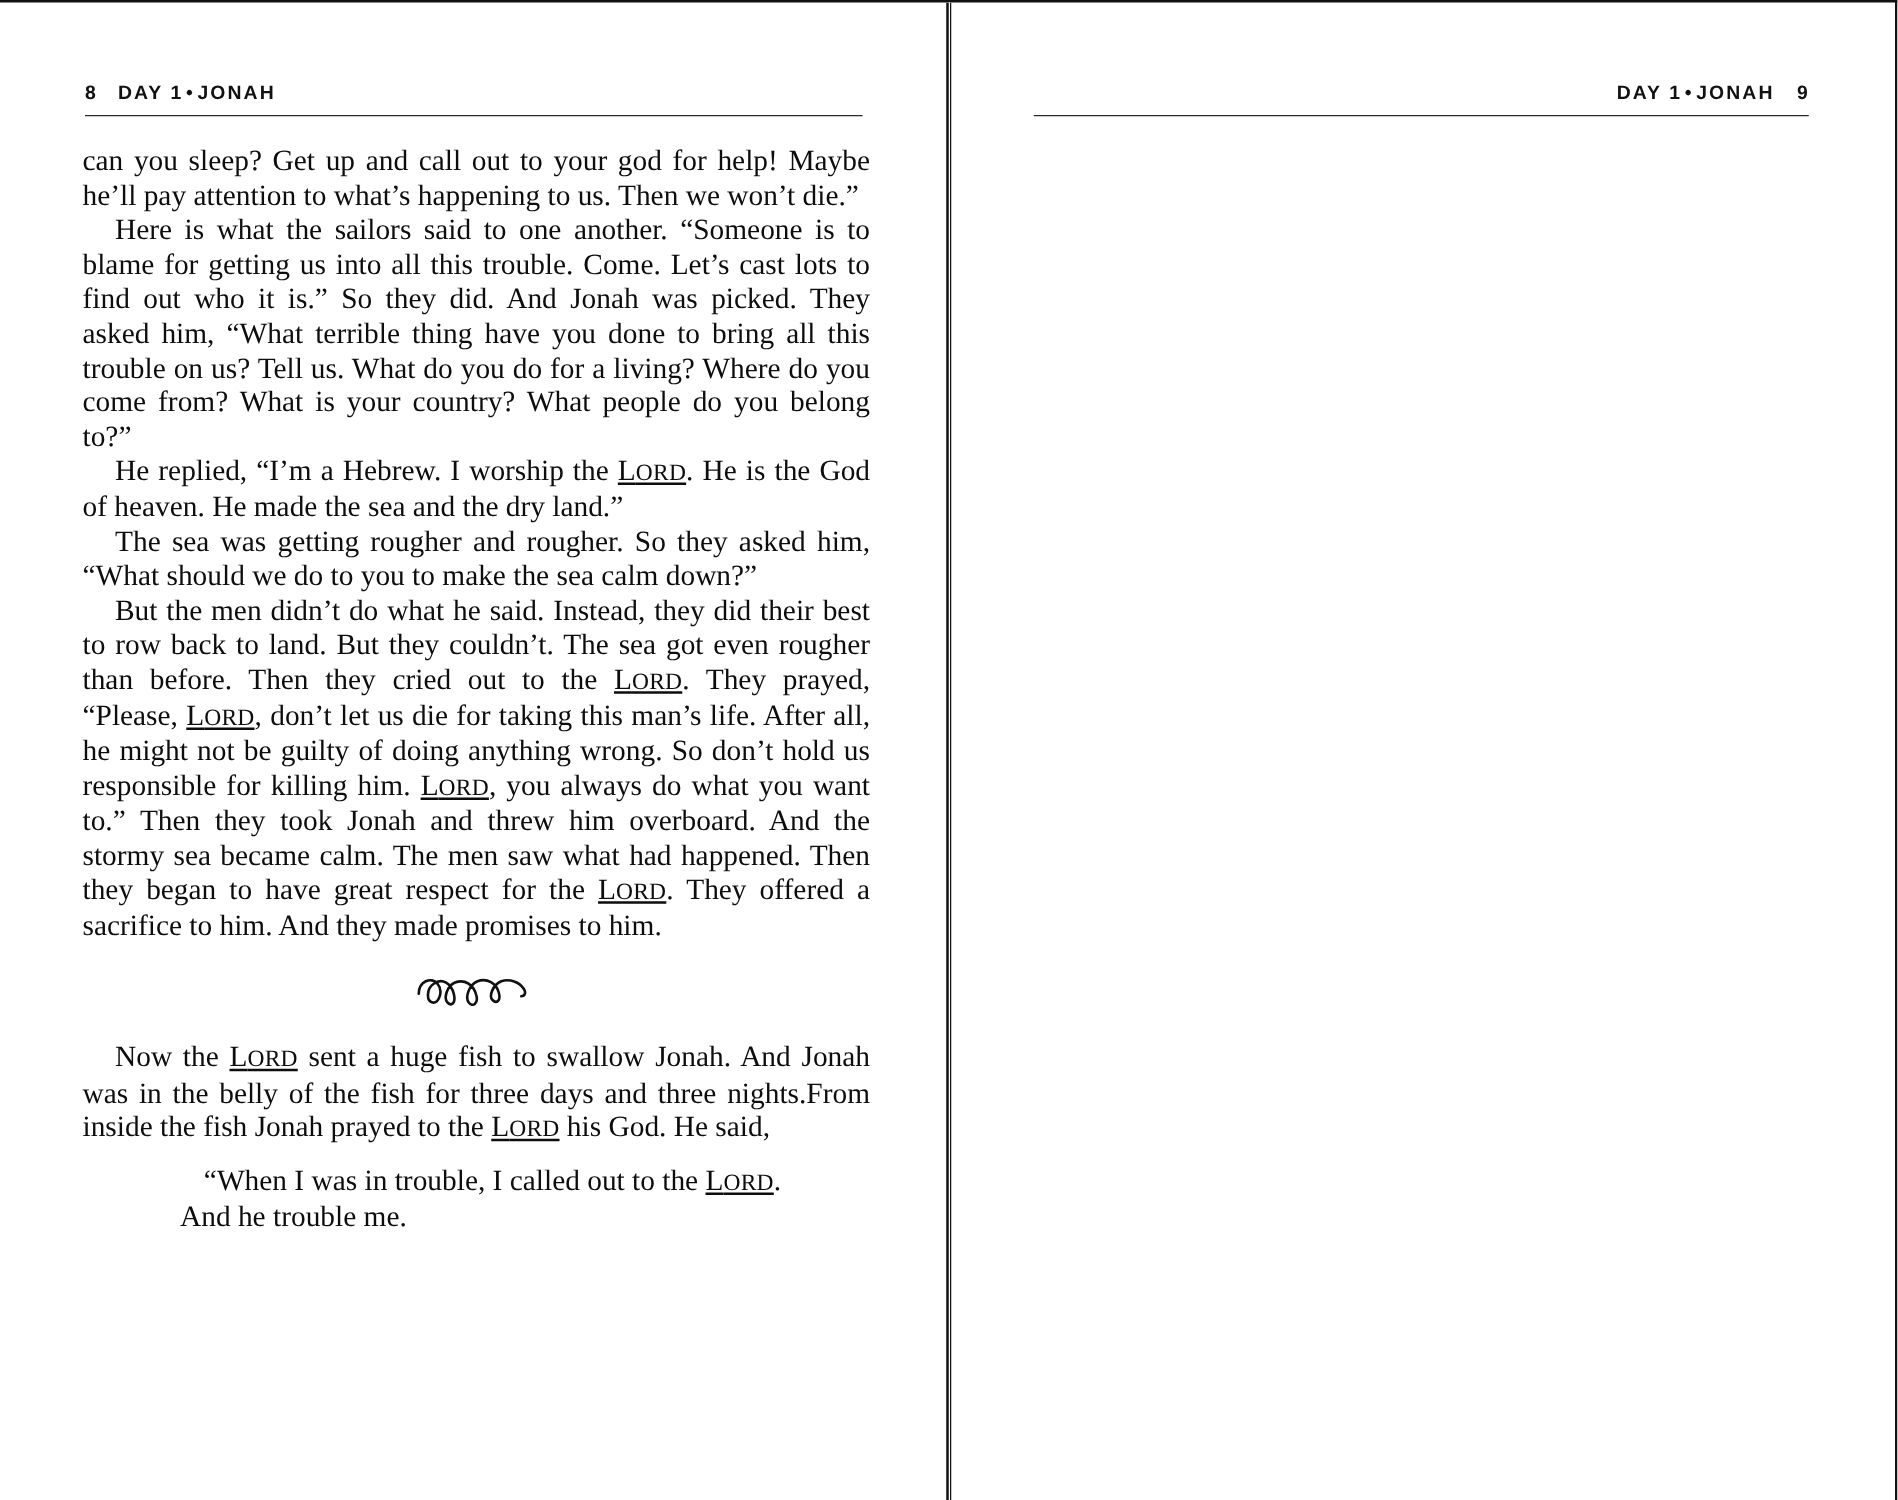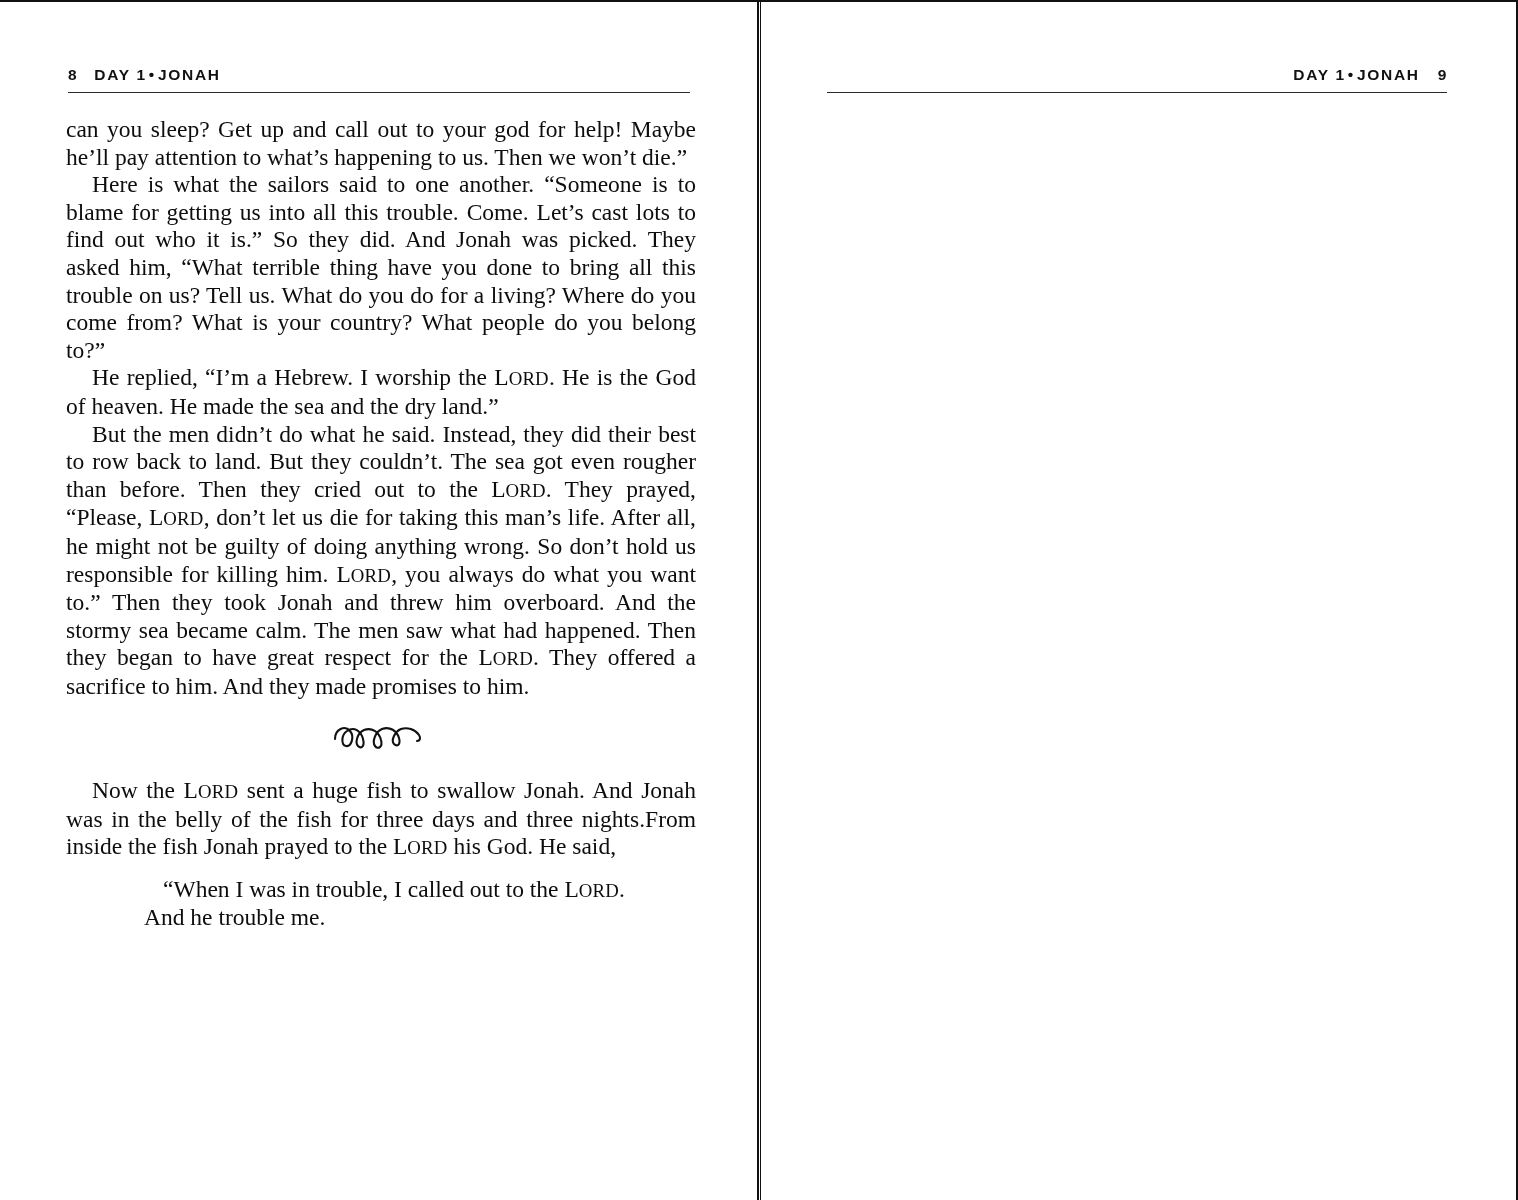--- a/index.html
+++ b/index.html
@@ -90,20 +90,21 @@
   
   .poem { margin: 0; }
   .poem .pl { display: block; white-space: pre-wrap; }
   .pl.lvl1 { padding-left: 26px; text-align: center; }
   .pl.lvl2 { padding-left: 78px; }
   .gap-xs { height: 14px; }
 
   
   .sc {
     font-variant: normal;
+    text-decoration: underline;
   }
   .sc .sc-big { }
   .sc .sc-small {
     font-size: 0.80em;
     letter-spacing: 0.2px;
   }
 
   
   .ornament {
     display: block;
@@ -129,20 +130,21 @@
 
     <div class="textblock">
 
       <p class="prose flush">can you sleep? Get up and call out to your god for help! Maybe he’ll pay attention to what’s happening to us. Then we won’t die.”</p>
 
       <p class="prose indent">Here is what the sailors said to one another. “Someone is to blame for getting us into all this trouble. Come. Let’s cast lots to find out who it is.” So they did. And Jonah was picked. They asked him, “What terrible thing have you done to bring all this trouble on us? Tell us. What do you do for a living? Where do you come from? What is your country? What people do you belong to?”</p>
 
       <p class="prose indent"><span>He replied, “I’m a Hebrew. I worship the </span><span class="sc"><span class="sc-big">L</span><span class="sc-small">ORD</span></span><span>. He is the God of heaven. He made the sea and the dry land.”</span></p>
 
 
+      <p class="prose indent">The sea was getting rougher and rougher. So they asked him, “What should we do to you to make the sea calm down?”</p>
 
 
       <p class="prose indent"><span>But the men didn’t do what he said. Instead, they did their best to row back to land. But they couldn’t. The sea got even rougher than before. Then they cried out to the </span><span class="sc"><span class="sc-big">L</span><span class="sc-small">ORD</span></span><span>. They prayed, “Please, </span><span class="sc"><span class="sc-big">L</span><span class="sc-small">ORD</span></span><span>, don’t let us die for taking this man’s life. After all, he might not be guilty of doing anything wrong. So don’t hold us responsible for killing him. </span><span class="sc"><span class="sc-big">L</span><span class="sc-small">ORD</span></span><span>, you always do what you want to.” Then they took Jonah and threw him overboard. And the stormy sea became calm. The men saw what had happened. Then they began to have great respect for the </span><span class="sc"><span class="sc-big">L</span><span class="sc-small">ORD</span></span><span>. They offered a sacrifice to him. And they made promises to him.</span></p>
 
       <div style="height:19px"></div>
       <div class="ornament">
         <svg width="100" height="34" viewBox="0 0 100 34" fill="none" xmlns="http://www.w3.org/2000/svg" aria-hidden="true">
           <path d="M4 20 C4 10, 14 6, 19 12 C24 18, 20 28, 15 27 C10 26, 10 16, 16 12 C23 7, 30 12, 32 20 C34 28, 30 30, 27 27 C24 24, 26 14, 33 11 C41 8, 48 13, 50 21 C52 28, 47 31, 44 27 C41 23, 44 13, 51 10 C59 7, 66 12, 68 19 C70 26, 66 28, 63 25 C60 22, 63 13, 70 10 C76 8, 84 10, 88 16 C90 19, 89 22, 86 22" stroke="#111" stroke-width="2.1" stroke-linecap="round" fill="none"></path>
         </svg>
       </div>

